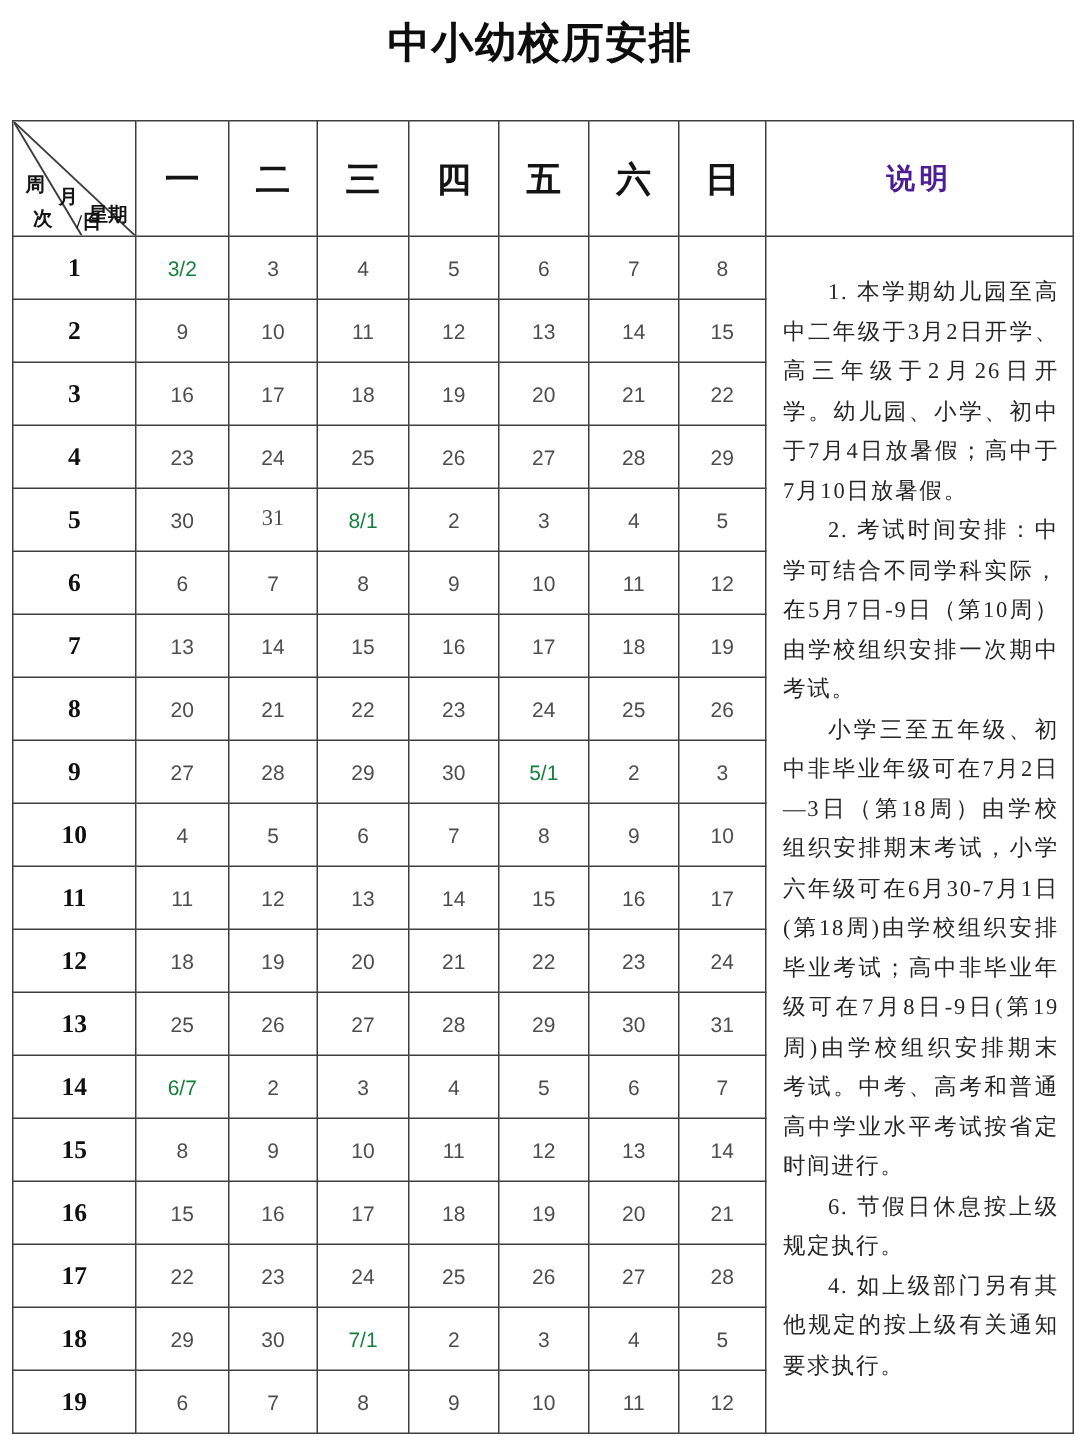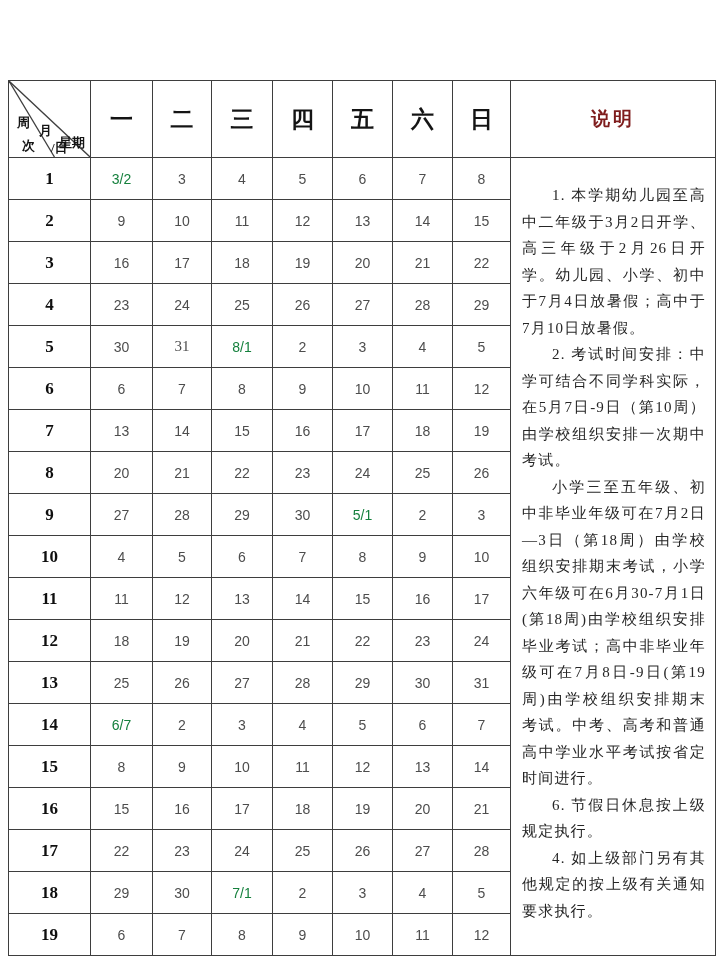--- a/index.html
+++ b/index.html
@@ -34,21 +34,21 @@
   .corner-cell span {
     position: absolute; font-size: 13px; font-weight: bold; color: #141414;
     line-height: 1; white-space: nowrap;
   }
   .c-weekday { top: 9px;  right: 5px; margin-top: 46px; }
   .c-zhou    { top: 35px; left: 8px; }
   .c-yue     { top: 43px; left: 30px; }
   .c-ci      { top: 58px; left: 13px; }
   .c-ri      { top: 60px; left: 42px; font-size: 12px; }
   .weekday-cell { font-size: 23px; font-weight: bold; color: #141414; }
-  .notes-header-cell { font-size: 19px; font-weight: bold; letter-spacing: 3px; color: #7f1d1d; }
+  .notes-header-cell { font-size: 19px; font-weight: bold; letter-spacing: 3px; color: #4c1d95; }
   .week-cell { font-size: 17px; font-weight: bold; color: #0f0f0f; }
   .date-cell {
     font-family: "Liberation Sans", "DejaVu Sans", sans-serif;
     font-size: 14px; color: #4d4d4d;
   }
   .month-start { color: #15803d; }
   .serif-digit { font-family: "Liberation Serif", "DejaVu Serif", serif; font-size: 15px; }
   .notes-cell {
     vertical-align: top; text-align: justify;
     padding: 24px 9px 0 11px;
@@ -57,20 +57,21 @@
     font-size: 15px; line-height: 26.5px; color: #262626;
     text-indent: 2em; letter-spacing: 1.2px;
     text-align: justify; text-justify: inter-character;
     margin: 0;
   }
 </style>
 </head>
 <body>
 
 <div class="title">
+  <div>中小幼校历安排</div>
 </div>
 
 <table class="calendar">
   <colgroup>
     <col style="width:82px">
       <col style="width:62px">
       <col style="width:59px">
     <col style="width:61px">
       <col style="width:60px">
       <col style="width:60px">

